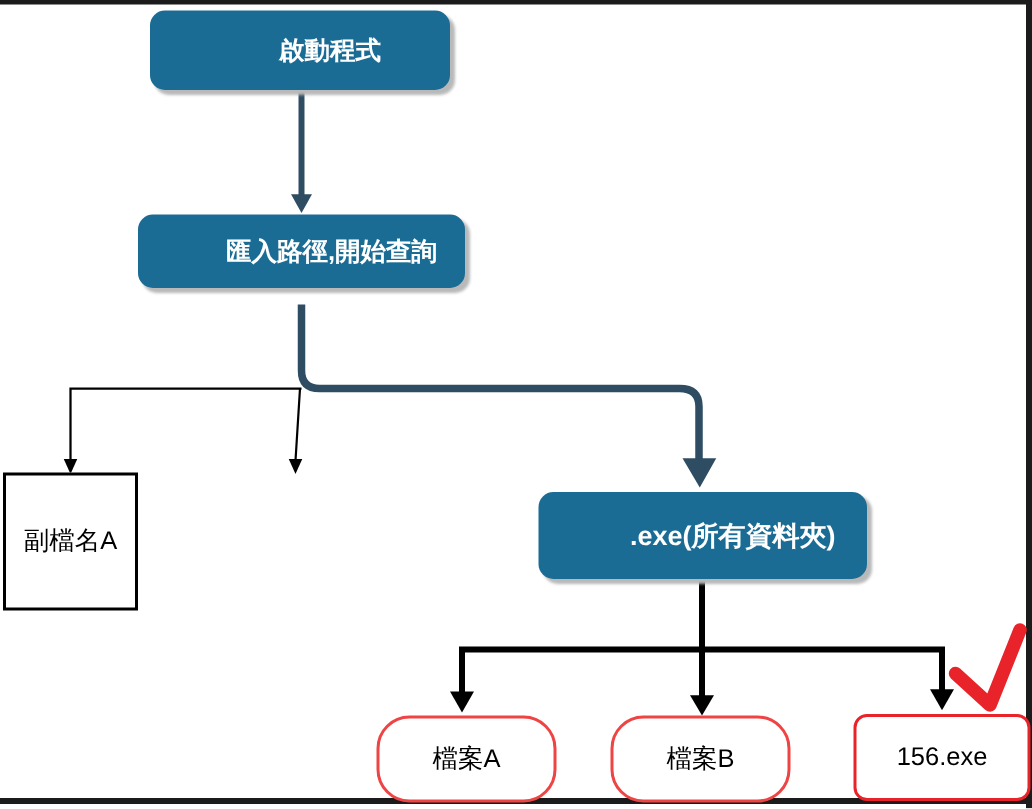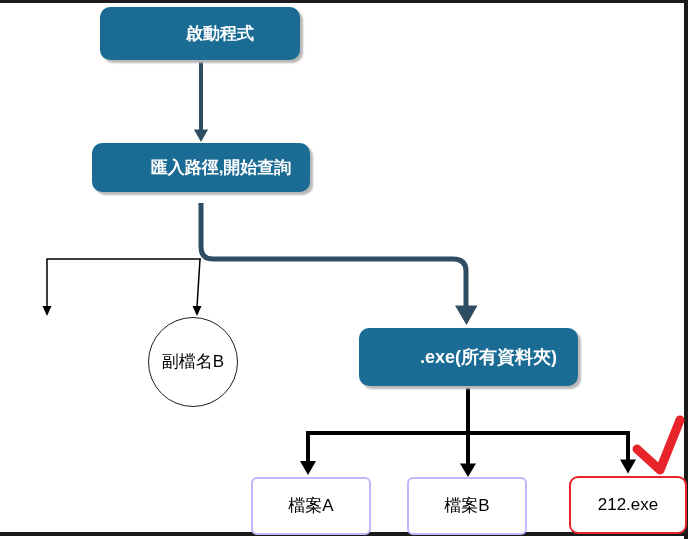--- a/index.html
+++ b/index.html
@@ -30,21 +30,21 @@
 
   .plain { background:#ffffff; color:#000000; font-size:17px; }
   #node-ext-a {
     left:2px; top:315px; width:90px; height:92px;
     border:2px solid #000000;
   }
   #node-ext-b {
     left:148px; top:317px; width:90px; height:90px;
     border:1.5px solid #1d1d1d; border-radius:50%;
   }
-  .file-box { border:2px solid #c4b5fd; border-radius:6px; }
+  .file-box { border:2px solid #ef4444; border-radius:22px; }
   #node-file-a   { left:251px; top:477px; width:120px; height:58px; }
   #node-file-b   { left:407px; top:477px; width:120px; height:58px; }
   #node-file-exe {
     left:569px; top:476px; width:118px; height:58px;
     border:2px solid #e8232a; border-radius:9px;
   }
 </style>
 </head>
 <body>
 
@@ -86,38 +86,38 @@
   </svg>
 
   <div class="node teal" id="node-start">
     <span>啟動程式</span>
   </div>
 
   <div class="node teal" id="node-import-query">
     <span>匯入路徑,開始查詢</span>
   </div>
 
+  <div class="node plain" id="node-ext-a">
+    <span>副檔名A</span>
+  </div>
 
-  <div class="node plain" id="node-ext-b">
-    <span>副檔名B</span>
-  </div>
 
   <div class="node teal" id="node-exe-all">
     <span>.exe(所有資料夾)</span>
   </div>
 
   <div class="node plain file-box" id="node-file-a">
     <span>檔案A</span>
   </div>
 
   <div class="node plain file-box" id="node-file-b">
     <span>檔案B</span>
   </div>
 
   <div class="node plain file-box" id="node-file-exe">
-    <span>212.exe</span>
+    <span>156.exe</span>
   </div>
 
   <svg class="layer" viewBox="0 0 688 539">
     <path d="M637 449 L660 470 L680 420" fill="none" stroke="#e8232a" stroke-width="9" stroke-linecap="round" stroke-linejoin="round"></path>
   </svg>
 
 </div>
 
 </body></html>

